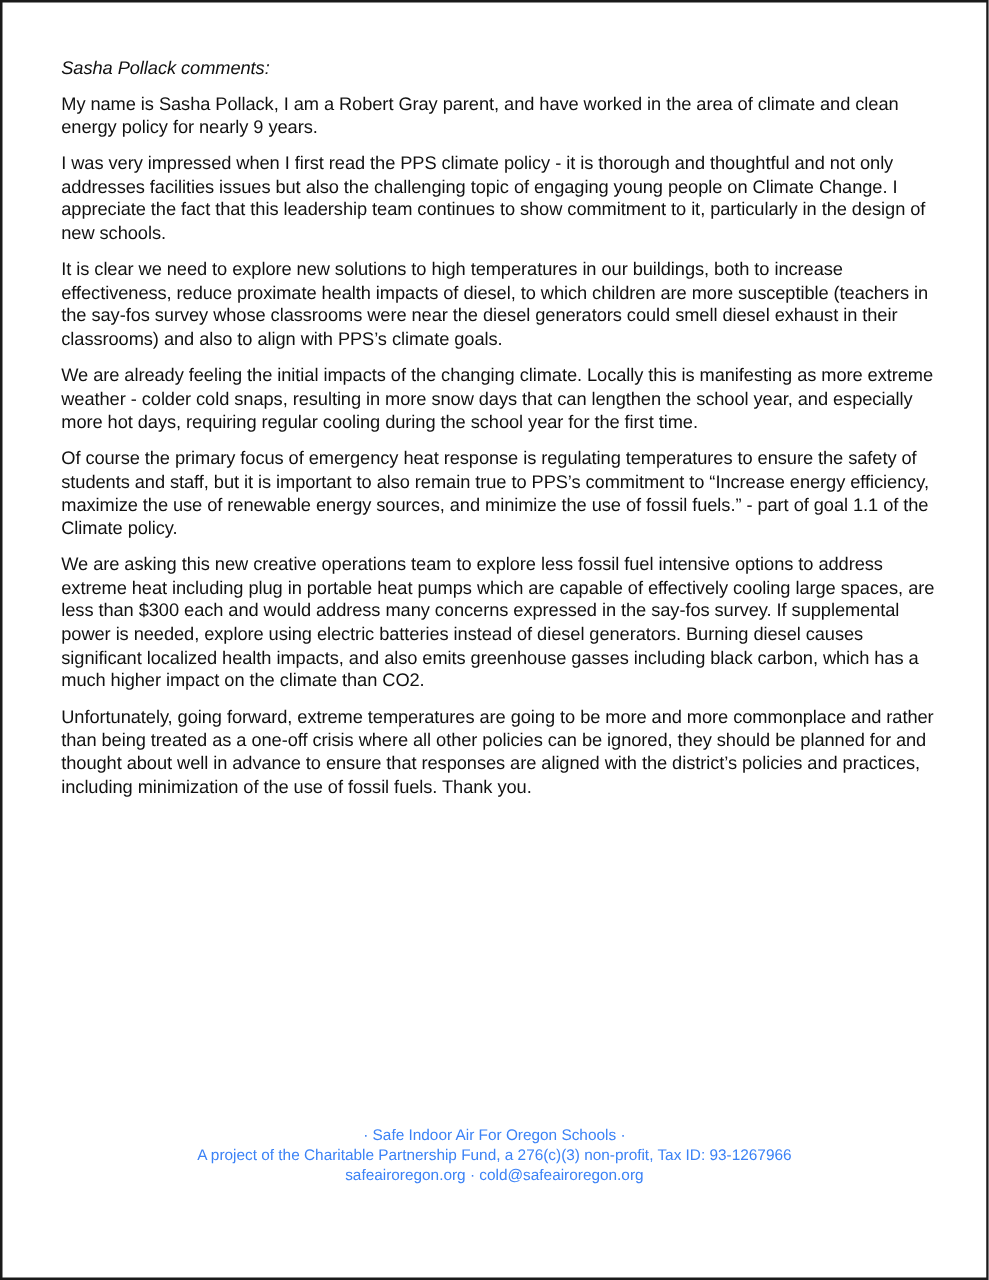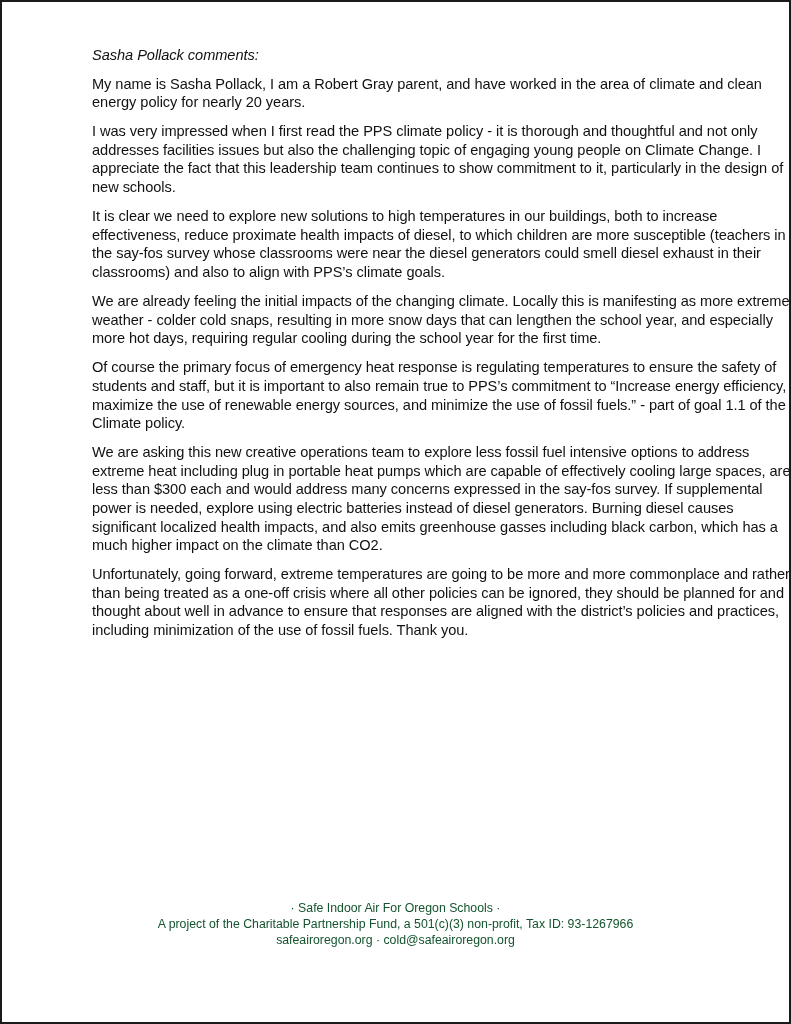--- a/index.html
+++ b/index.html
@@ -19,57 +19,56 @@
     .content {
       position: absolute;
       left: 47px;
       top: 44px;
       width: 700px;
       font-family: "Liberation Sans", sans-serif;
       font-size: 14.6px;
       line-height: 18.6px;
       color: #111111;
       letter-spacing: -0.05px;
-      margin-left: 43px;
     }
     .heading {
       font-style: italic;
       margin: 0 0 10px 0;
     }
     .para {
       margin: 0 0 10.5px 0;
     }
     .footer {
       position: absolute;
       left: 0;
       right: 0;
       top: 898px;
       text-align: center;
       font-family: "Liberation Sans", sans-serif;
       font-size: 12.3px;
       line-height: 16px;
-      color: #14532d;
+      color: #3b82f6;
     }
     .footer div {
       margin: 0;
     }
   </style>
 </head>
 <body>
 
 <div class="page">
   <div class="content">
     <p class="heading">Sasha Pollack comments:</p>
-    <p class="para">My name is Sasha Pollack, I am a Robert Gray parent, and have worked in the area of climate and clean energy policy for nearly 20 years.</p>
+    <p class="para">My name is Sasha Pollack, I am a Robert Gray parent, and have worked in the area of climate and clean energy policy for nearly 9 years.</p>
     <p class="para">I was very impressed when I first read the PPS climate policy - it is thorough and thoughtful and not only addresses facilities issues but also the challenging topic of engaging young people on Climate Change. I appreciate the fact that this leadership team continues to show commitment to it, particularly in the design of new schools.</p>
     <p class="para">It is clear we need to explore new solutions to high temperatures in our buildings, both to increase effectiveness, reduce proximate health impacts of diesel, to which children are more susceptible (teachers in the say-fos survey whose classrooms were near the diesel generators could smell diesel exhaust in their classrooms) and also to align with PPS’s climate goals.</p>
     <p class="para">We are already feeling the initial impacts of the changing climate. Locally this is manifesting as more extreme weather - colder cold snaps, resulting in more snow days that can lengthen the school year, and especially more hot days, requiring regular cooling during the school year for the first time.</p>
     <p class="para">Of course the primary focus of emergency heat response is regulating temperatures to ensure the safety of students and staff, but it is important to also remain true to PPS’s commitment to “Increase energy efficiency, maximize the use of renewable energy sources, and minimize the use of fossil fuels.” - part of goal 1.1 of the Climate policy.</p>
     <p class="para">We are asking this new creative operations team to explore less fossil fuel intensive options to address extreme heat including plug in portable heat pumps which are capable of effectively cooling large spaces, are less than $300 each and would address many concerns expressed in the say-fos survey. If supplemental power is needed, explore using electric batteries instead of diesel generators. Burning diesel causes significant localized health impacts, and also emits greenhouse gasses including black carbon, which has a much higher impact on the climate than CO2.</p>
     <p class="para">Unfortunately, going forward, extreme temperatures are going to be more and more commonplace and rather than being treated as a one-off crisis where all other policies can be ignored, they should be planned for and thought about well in advance to ensure that responses are aligned with the district’s policies and practices, including minimization of the use of fossil fuels.  Thank you.</p>
   </div>
 
   <div class="footer">
     <div>· Safe Indoor Air For Oregon Schools ·</div>
-    <div>A project of the Charitable Partnership Fund, a 501(c)(3) non-profit, Tax ID: 93-1267966</div>
+    <div>A project of the Charitable Partnership Fund, a 276(c)(3) non-profit, Tax ID: 93-1267966</div>
     <div>safeairoregon.org · cold@safeairoregon.org</div>
   </div>
 </div>
 
 </body></html>

